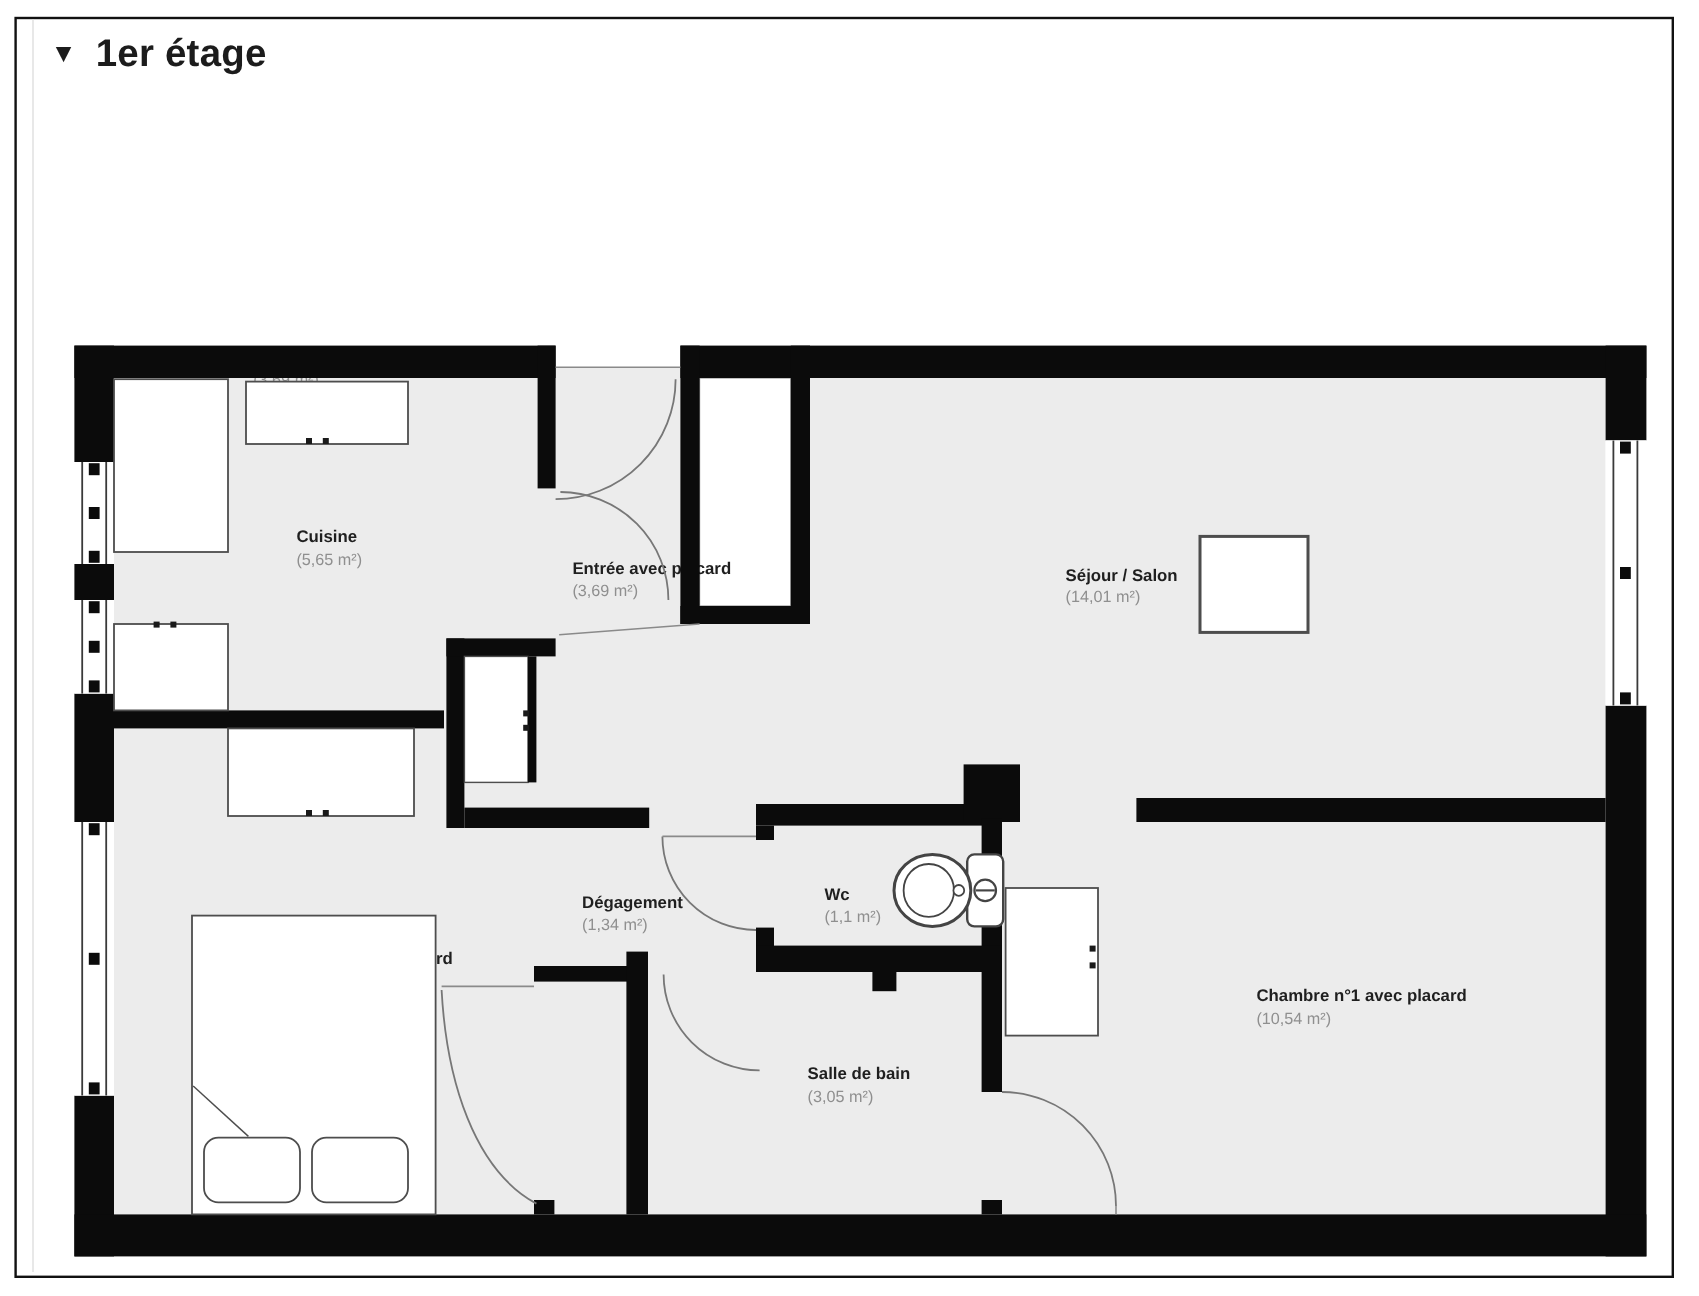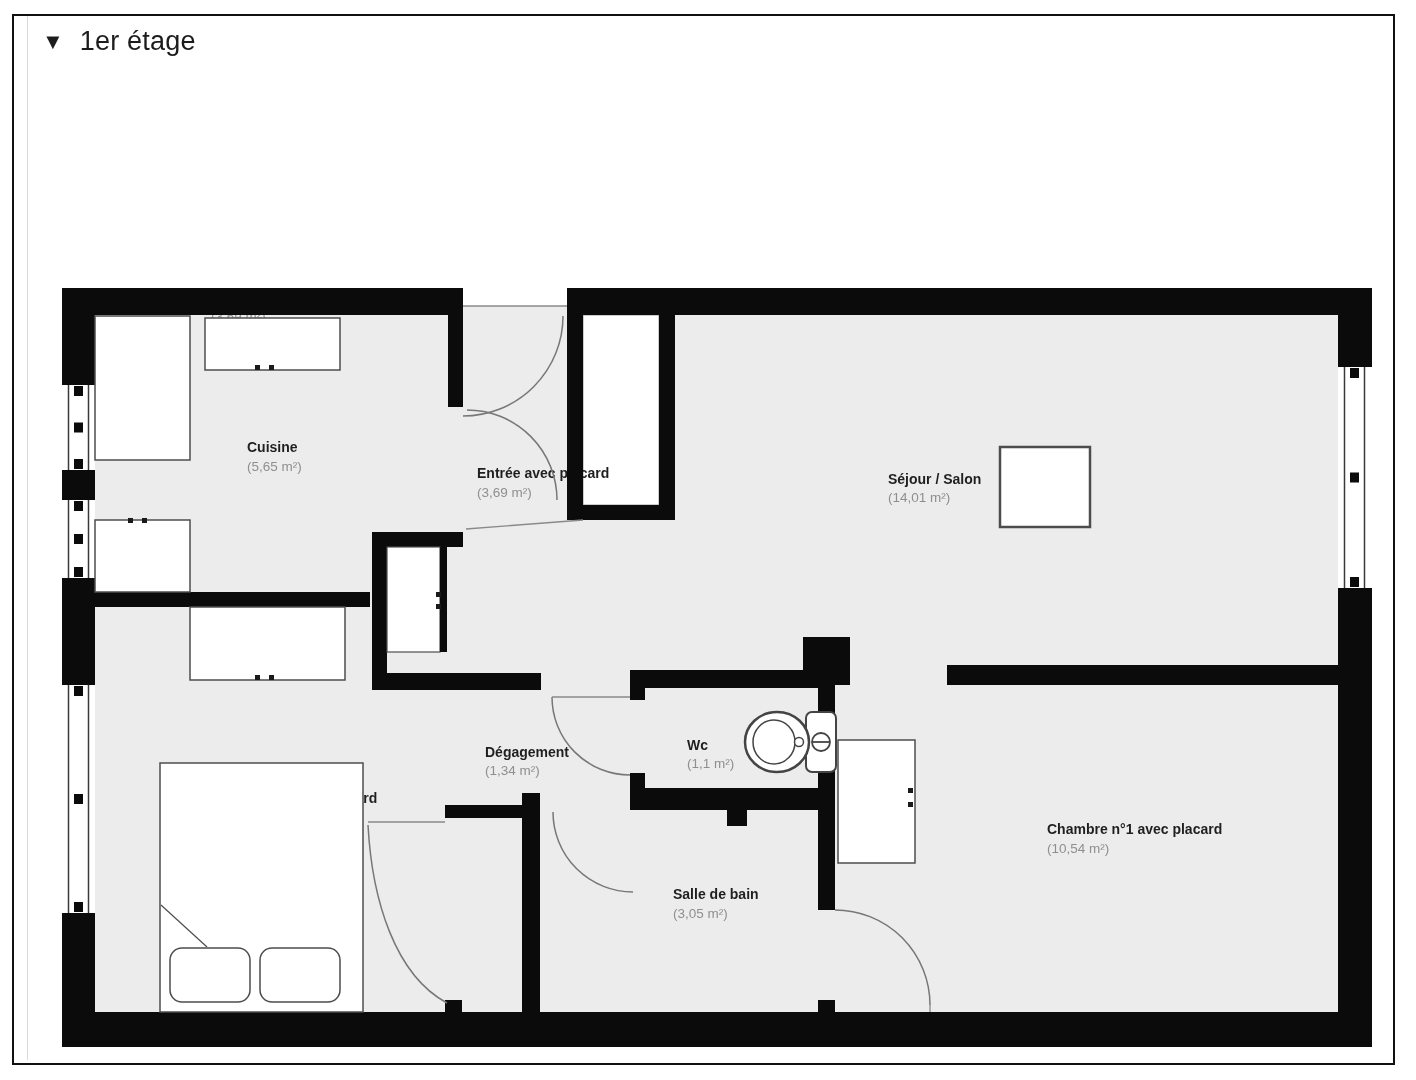--- a/index.html
+++ b/index.html
@@ -1,21 +1,21 @@
 <!DOCTYPE html>
 <html><head>
 <meta charset="utf-8">
 <style>
   html,body{margin:0;padding:0;background:#fff;}
   body{width:1416px;height:1080px;position:relative;font-family:"Liberation Sans",sans-serif;overflow:hidden;}
   .frame{position:absolute;left:12px;top:14px;width:1379px;height:1047px;border:2px solid #111;background:#fff;}
   .accent-line{position:absolute;left:27px;top:16px;width:1px;height:1044px;background:#d9d9d9;}
   .hdr{position:absolute;left:42px;top:26px;display:flex;align-items:center;gap:16px;color:#1c1c1c;}
   .hdr .tri{font-size:22px;line-height:1;}
-  .hdr .ttl{font-size:27px;font-weight:normal;letter-spacing:0.2px;}
+  .hdr .ttl{font-size:32px;font-weight:bold;letter-spacing:0.2px;}
   svg.plan{position:absolute;left:0;top:0;}
   .rn{font-size:14px;font-weight:bold;fill:#1f1f1f;}
   .rs{font-size:13.5px;fill:#8f8f8f;}
 </style>
 </head>
 <body>
 
 <div class="frame"></div>
 <div class="accent-line"></div>
 

